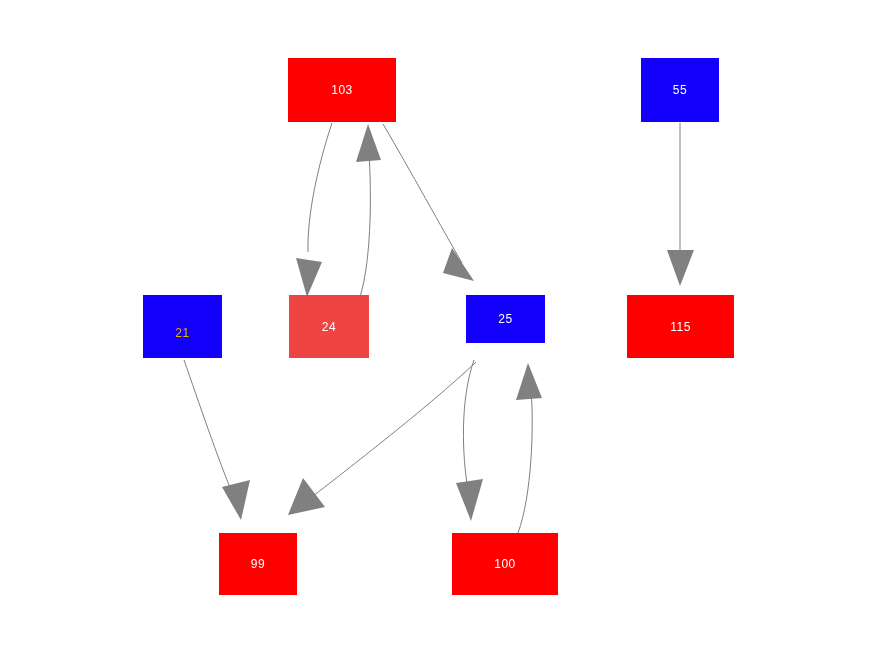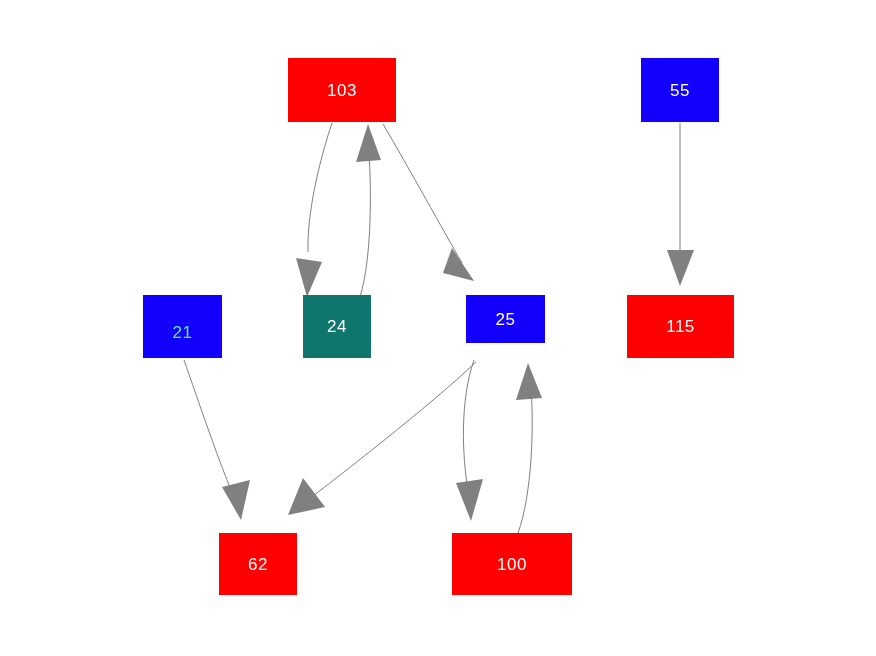--- a/index.html
+++ b/index.html
@@ -34,21 +34,21 @@
     justify-content: center;
     color: #ffffff;
     font-family: "Liberation Sans", "DejaVu Sans", sans-serif;
     font-size: 14px;
     line-height: 1;
     letter-spacing: 0.5px;
     user-select: none;
   }
   .node-label {
     color: #ffffff;
-    font-size: 17px;
+    font-size: 12px;
     font-family: "Liberation Sans", "DejaVu Sans", sans-serif;
   }
   .edge-path {
     fill: none;
     stroke-width: 1;
   }
   .edge-head {
     stroke: none;
   }
 </style>
@@ -93,32 +93,32 @@
     </svg>
 
   <div id="node-layer">
       <div class="graph-node" style="left: 288px; top: 58px; width: 108px; height: 64px; background: rgb(254, 0, 0);">
         <span class="node-label" style="color: rgb(255, 255, 255);">103</span>
       </div>
       <div class="graph-node" style="left: 641px; top: 58px; width: 78px; height: 64px; background: rgb(19, 0, 252); text-align: right;">
         <span class="node-label" style="color: rgb(255, 255, 255);">55</span>
       </div>
       <div class="graph-node" style="left: 143px; top: 295px; width: 79px; height: 63px; background: rgb(19, 0, 252);">
-        <span class="node-label" style="color: #5eead4; margin-top: 12px;">21</span>
+        <span class="node-label" style="color: #eab308; margin-top: 12px;">21</span>
       </div>
-      <div class="graph-node" style="left: 303px; top: 295px; width: 68px; height: 63px; background: #0f766e;">
+      <div class="graph-node" style="left: 289px; top: 295px; width: 80px; height: 63px; background: #ef4444;">
         <span class="node-label" style="color: rgb(255, 255, 255);">24</span>
       </div>
       <div class="graph-node" style="left: 466px; top: 295px; width: 79px; height: 48px; background: rgb(19, 0, 252);">
         <span class="node-label" style="color: rgb(255, 255, 255);">25</span>
       </div>
       <div class="graph-node" style="left: 627px; top: 295px; width: 107px; height: 63px; background: rgb(254, 0, 0);">
         <span class="node-label" style="color: rgb(255, 255, 255);">115</span>
       </div>
       <div class="graph-node" style="left: 219px; top: 533px; width: 78px; height: 62px; background: rgb(254, 0, 0);">
-        <span class="node-label" style="color: rgb(255, 255, 255);">62</span>
+        <span class="node-label" style="color: rgb(255, 255, 255);">99</span>
       </div>
-      <div class="graph-node" style="left: 452px; top: 533px; width: 120px; height: 62px; background: rgb(254, 0, 0);">
+      <div class="graph-node" style="left: 452px; top: 533px; width: 106px; height: 62px; background: rgb(254, 0, 0);">
         <span class="node-label" style="color: rgb(255, 255, 255);">100</span>
       </div>
     </div>
 
 </div>
 
 </body></html>

